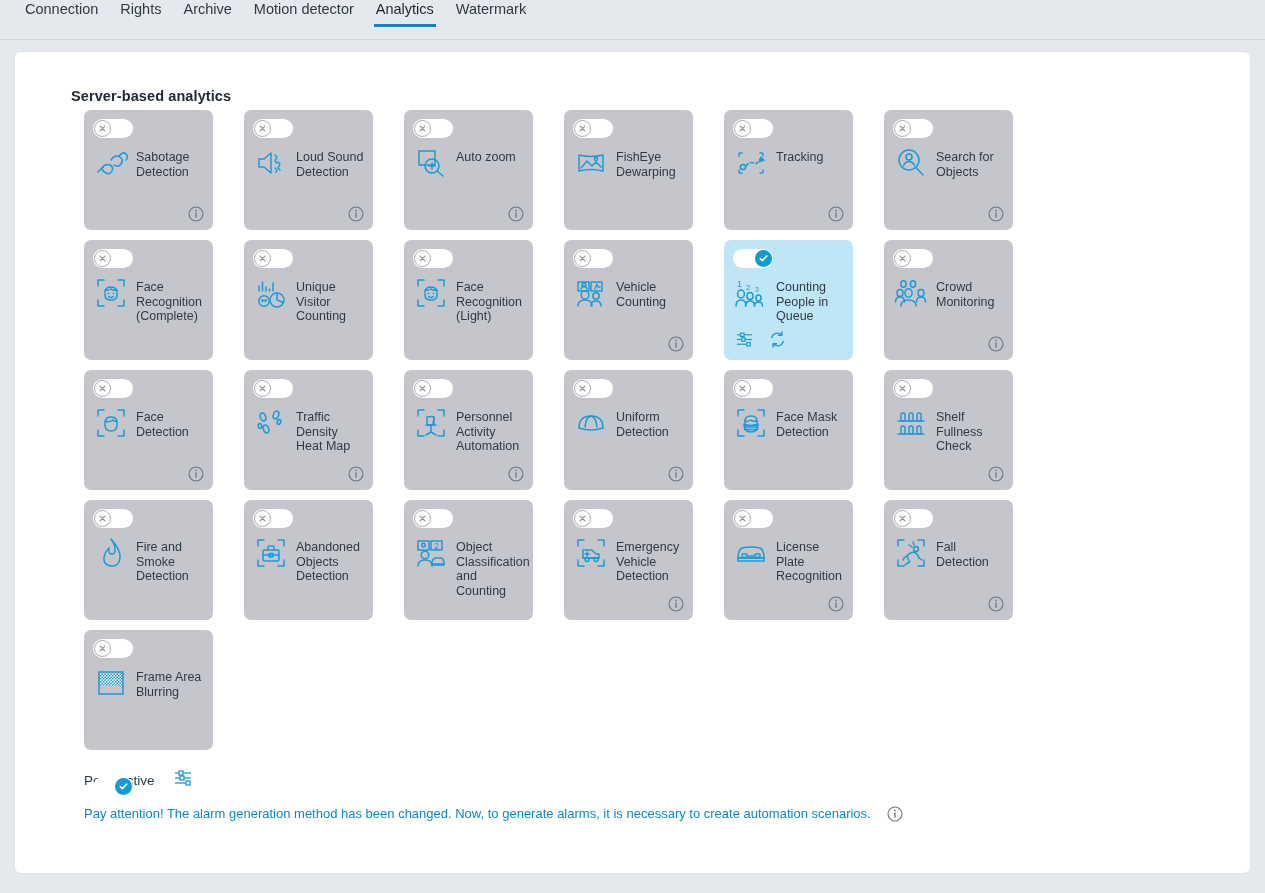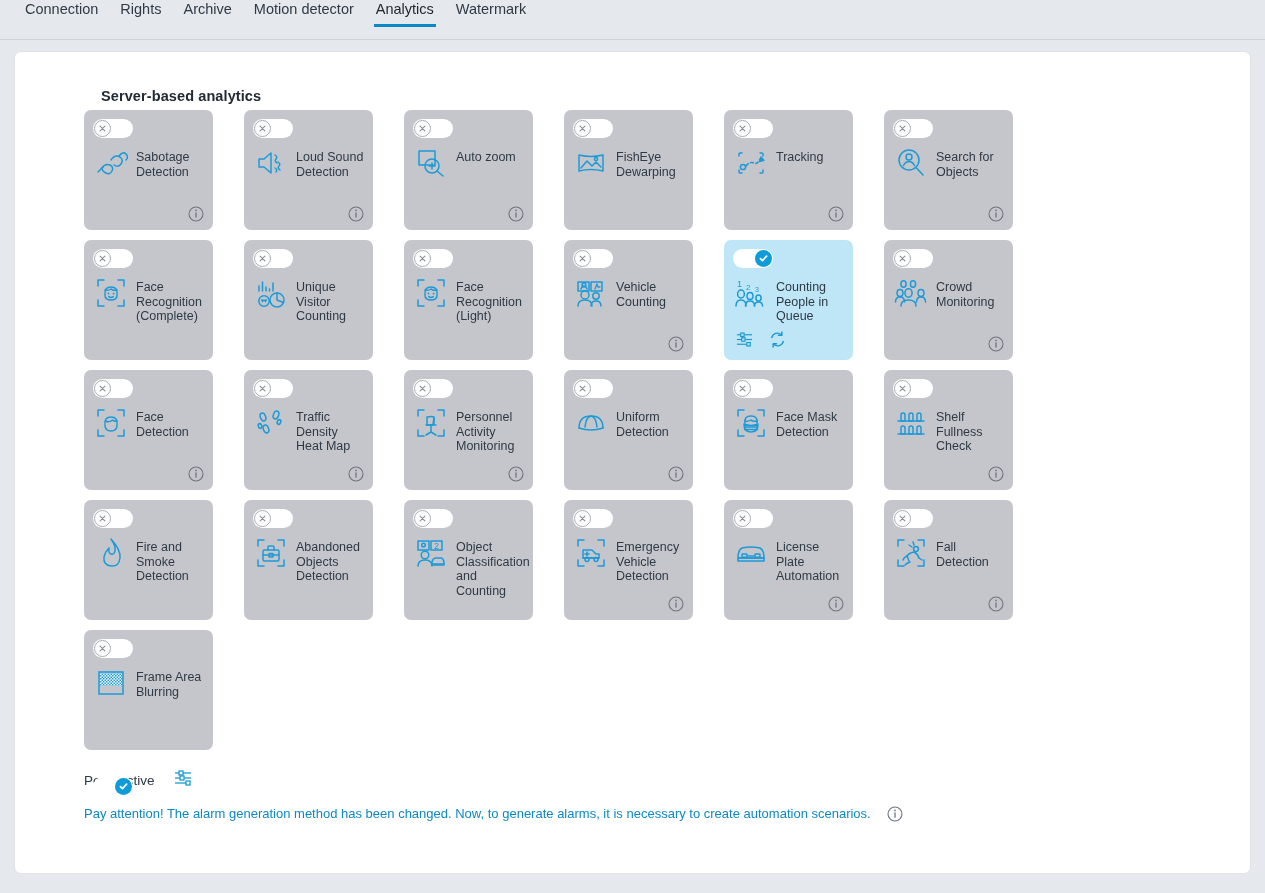--- a/index.html
+++ b/index.html
@@ -43,21 +43,21 @@
     position: relative;
     margin: 11px 14px 0 14px;
     height: 823px;
     background: #ffffff;
     border: 1px solid #dfe3e8;
     border-radius: 7px;
   }
 
   .section-title {
     position: absolute;
-    left: 86px;
+    left: 56px;
     top: 36px;
     font-size: 14.5px;
     font-weight: bold;
     color: #222a33;
     letter-spacing: .1px;
   }
 
   
   .grid {
     position: absolute;
@@ -636,21 +636,21 @@
                 <path d="M30 24 V30 H24"></path>
                 <path d="M10 30 H4 V24"></path>
                 <path d="M13 11 q5-1 7 0 l-1 8 h-6z"></path>
                 <path d="M12 19 h10"></path>
                 <path d="M17 19 V26"></path>
                 <path d="M12 29 L17 26 L22 29"></path>
                 <path d="M20 12 V18"></path>
               </g>
             </svg>
           </div>
-          <div class="card-label">Personnel Activity Monitoring</div>
+          <div class="card-label">Personnel Activity Automation</div>
         </div>
         <span class="info"><svg width="16" height="16" viewBox="0 0 16 16">
             <circle cx="8" cy="8" r="7" stroke="#6d757f" stroke-width="1.1" fill="none"></circle>
             <circle cx="8" cy="4.4" r="0.85" fill="#6d757f"></circle>
             <rect x="7.35" y="6.3" width="1.3" height="5.4" rx="0.5" fill="#6d757f"></rect>
           </svg></span>
       </div>
       <div class="card">
         <div class="toggle off">
           <div class="knob">
@@ -849,21 +849,21 @@
             <svg width="34" height="34" viewBox="0 0 34 34">
               <g stroke="#1c9ad6" stroke-width="1.5" fill="none" stroke-linecap="round" stroke-linejoin="round">
                 <path d="M4 22 q0-8 4-10 q9-2 18 0 q4 2 4 10z"></path>
                 <path d="M4 22 h26 v3 h-26z"></path>
                 <rect x="8" y="18" width="5" height="3.2" rx="0.7"></rect>
                 <rect x="21" y="18" width="5" height="3.2" rx="0.7"></rect>
                 <path d="M14 20 h6"></path>
               </g>
             </svg>
           </div>
-          <div class="card-label">License Plate Automation</div>
+          <div class="card-label">License Plate Recognition</div>
         </div>
         <span class="info"><svg width="16" height="16" viewBox="0 0 16 16">
             <circle cx="8" cy="8" r="7" stroke="#6d757f" stroke-width="1.1" fill="none"></circle>
             <circle cx="8" cy="4.4" r="0.85" fill="#6d757f"></circle>
             <rect x="7.35" y="6.3" width="1.3" height="5.4" rx="0.5" fill="#6d757f"></rect>
           </svg></span>
       </div>
       <div class="card">
         <div class="toggle off">
           <div class="knob">

